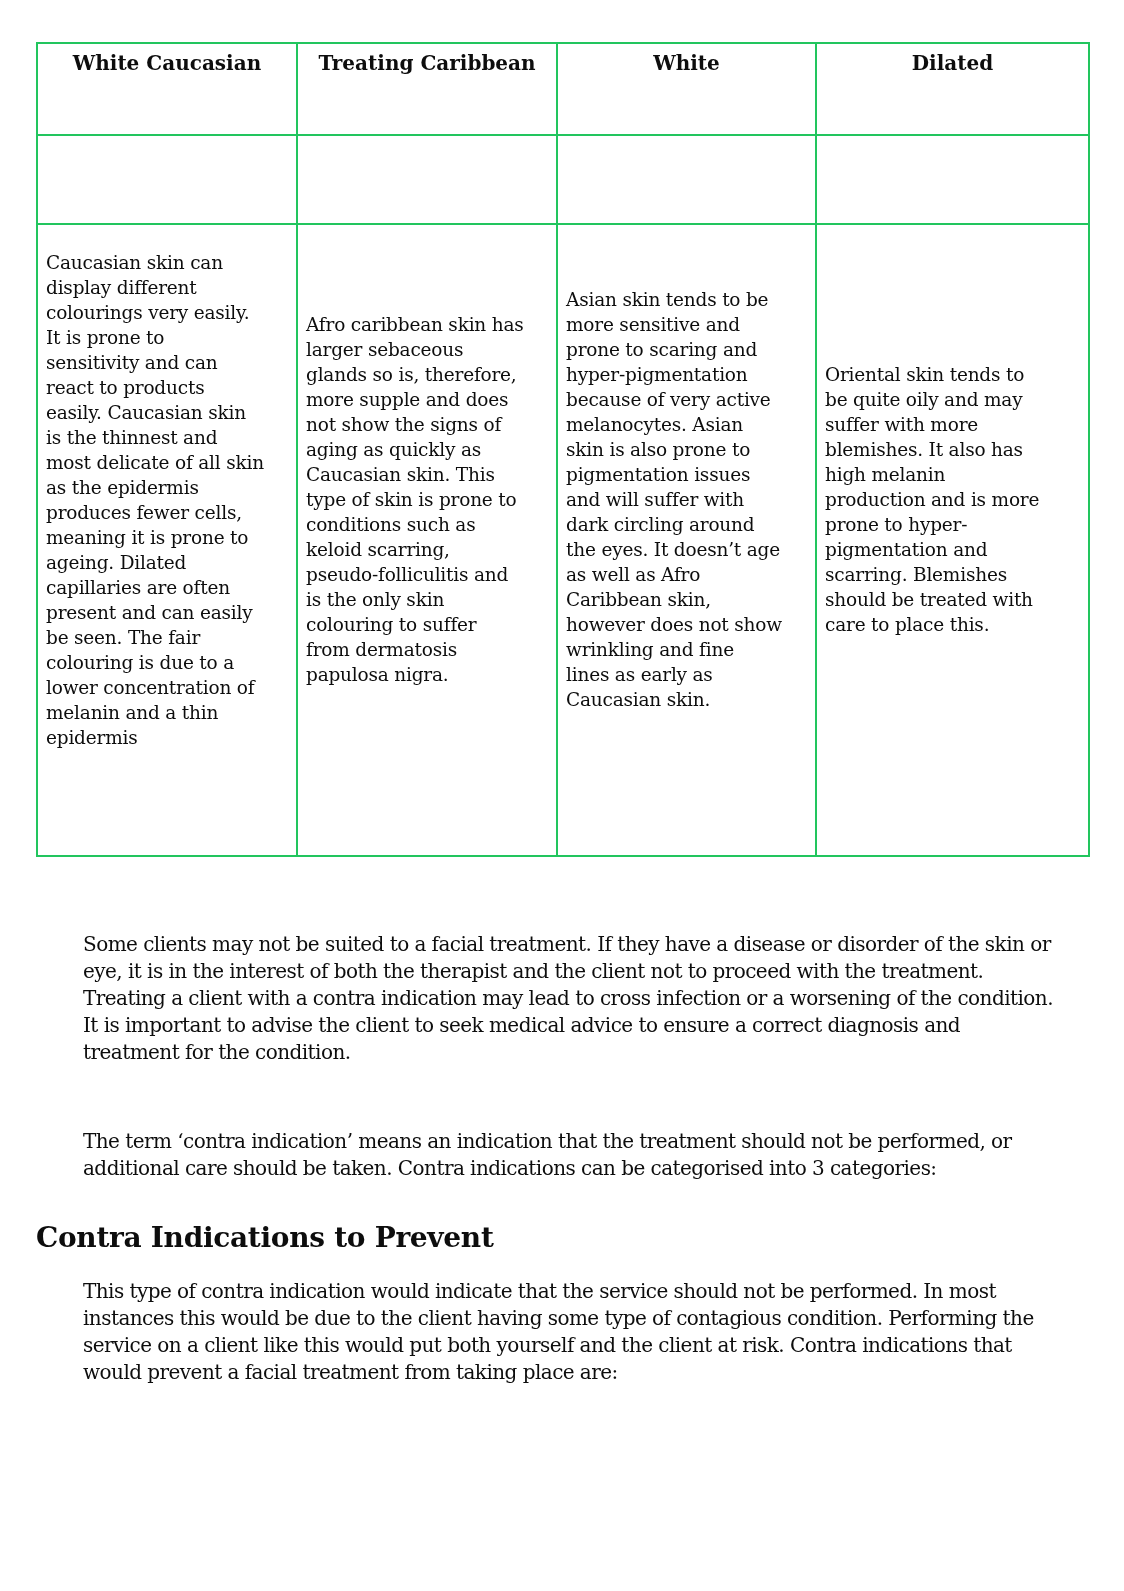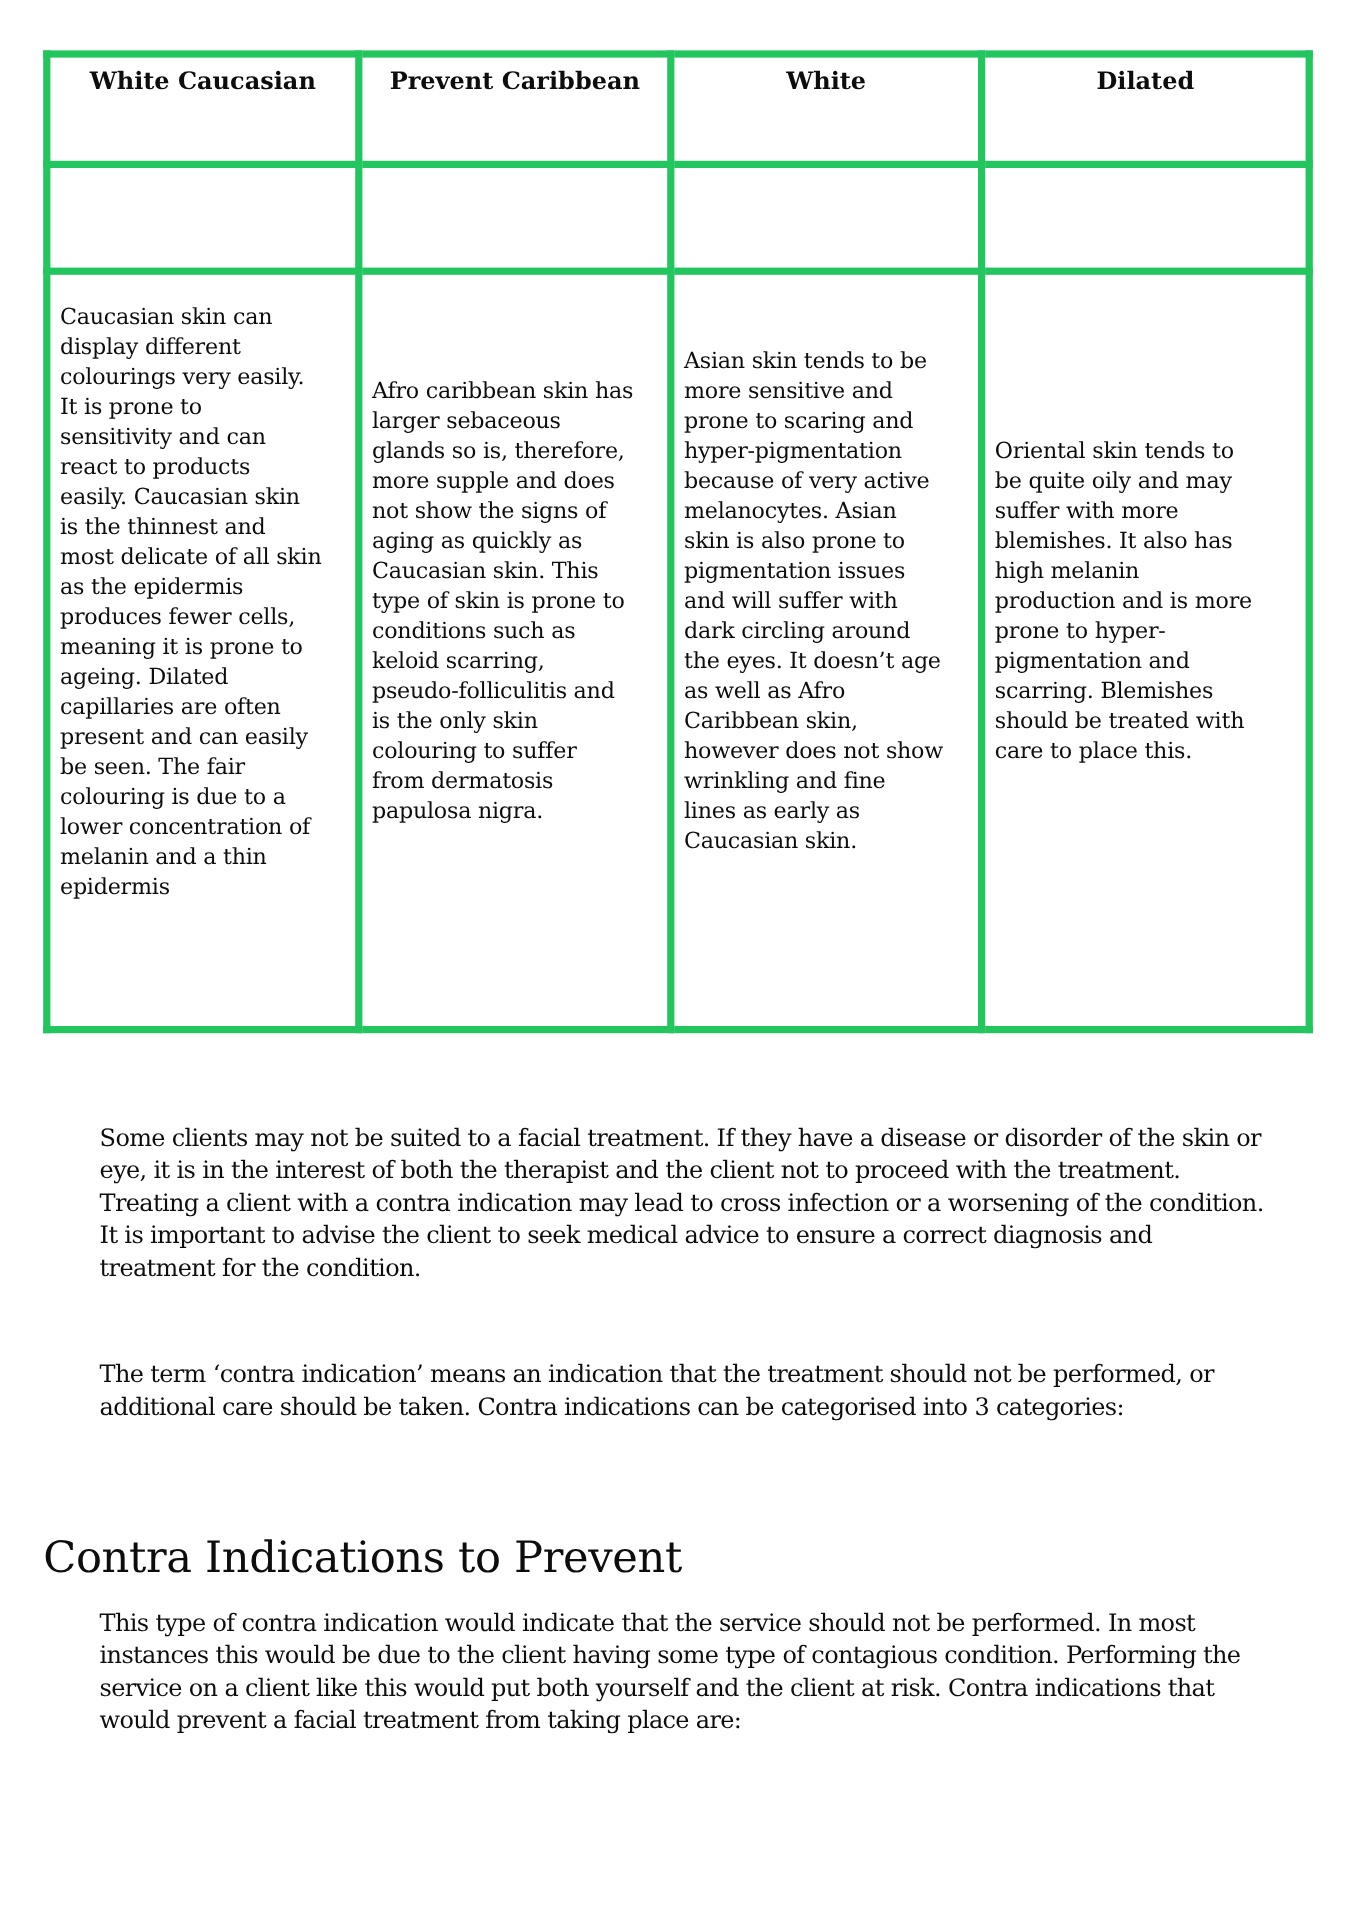--- a/index.html
+++ b/index.html
@@ -22,21 +22,21 @@
     border-collapse: collapse;
     table-layout: fixed;
     width: 1052px;
   }
   table.skin-table col.c1 { width: 260px; }
   table.skin-table col.c2 { width: 260px; }
   table.skin-table col.c3 { width: 259px; }
   table.skin-table col.c4 { width: 273px; }
   table.skin-table th,
   table.skin-table td {
-    border: 6px solid #22c55e;
+    border: 2px solid #22c55e;
     background: #ffffff;
   }
   tr.header-row th {
     height: 92px;
     vertical-align: top;
     text-align: center;
     font-weight: bold;
     font-size: 20px;
     line-height: 26px;
     padding-top: 6px;
@@ -66,44 +66,44 @@
     width: 1052px;
     font-size: 20px;
     line-height: 27px;
     letter-spacing: -0.55px;
     white-space: pre-line;
     margin-left: 47px;
   }
   .par-intro      { margin-top: 74px; }
   .par-definition { margin-top: 62px; }
   .sub-heading {
-    margin-top: 95px;
-    font-size: 36px;
-    font-weight: normal;
+    margin-top: 38px;
+    font-size: 28px;
+    font-weight: bold;
     line-height: 36px;
     letter-spacing: -0.3px;
   }
   .par-prevent    { margin-top: 22px; }
 </style>
 </head>
 <body>
 
 <div class="page">
 
   <table class="skin-table">
     <colgroup>
       <col class="c1">
         <col class="c2">
         <col class="c3">
         <col class="c4">
     </colgroup>
     <tbody>
         <tr class="header-row">
       <th>White Caucasian</th>
-      <th>Prevent Caribbean</th>
+      <th>Treating Caribbean</th>
       <th>White</th>
       <th>Dilated</th>
     </tr>
     <tr class="spacer-row">
       <td></td>
       <td></td>
       <td></td>
       <td></td>
     </tr>
     <tr class="body-row">

